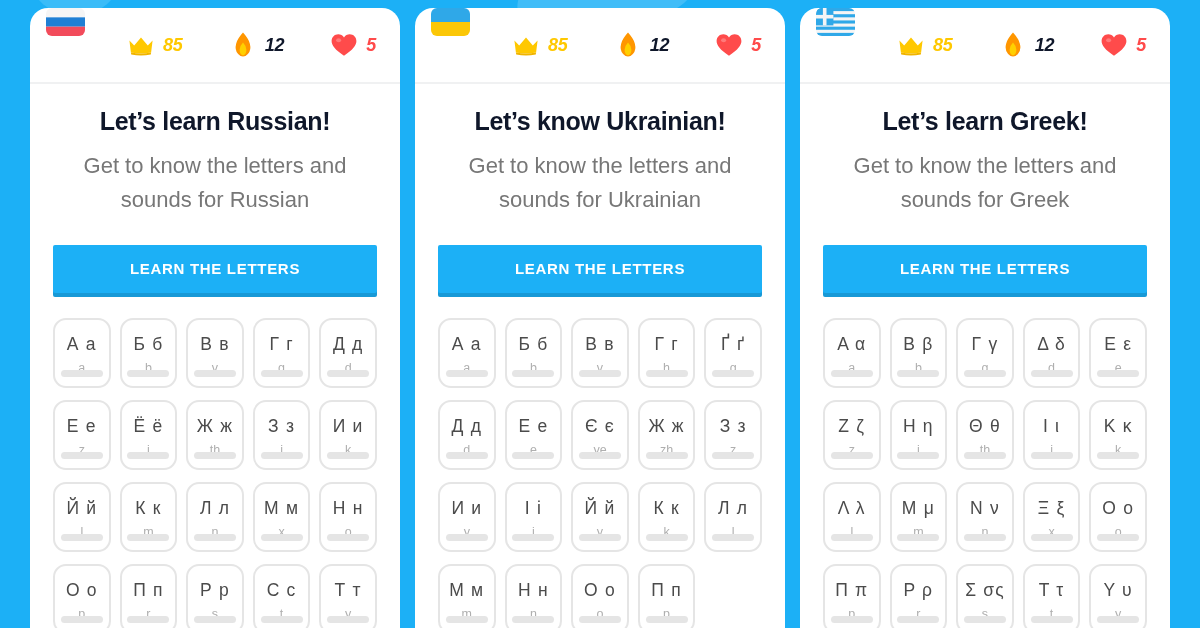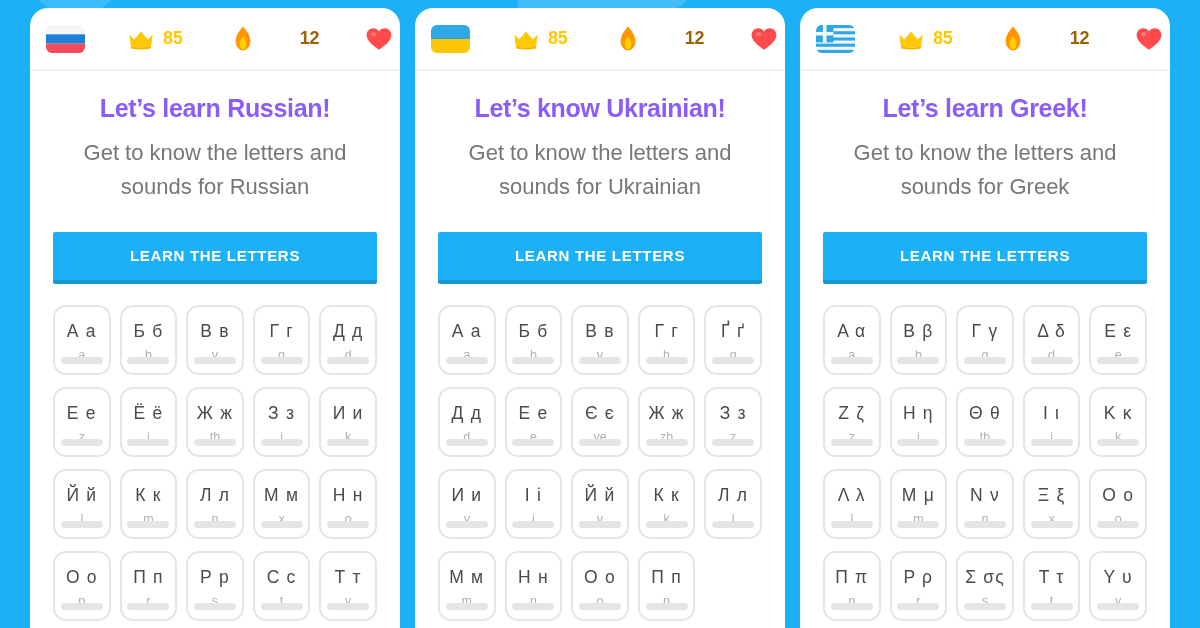--- a/index.html
+++ b/index.html
@@ -53,26 +53,26 @@
     background: #ffffff;
     border-radius: 18px 18px 0 0;
     overflow: hidden;
     position: relative;
     display: flex;
     flex-direction: column;
   }
 
   
   .topbar {
-    height: 63px;
+    height: 76px;
     display: flex;
-    align-items: center;
     padding: 0 16px;
     border-bottom: 2px solid #f0f1f2;
     flex: none;
+    font-style: italic;
   }
 
   .flag {
     width: 39px;
     height: 28px;
     border-radius: 6px;
     overflow: hidden;
     display: block;
     flex: none;
   }
@@ -85,39 +85,39 @@
     flex: none;
   }
   .stat-icon { width: 30px; height: 30px; display: block; }
   .stat-icon svg { display: block; width: 100%; height: 100%; }
   .stat-val {
     font-size: 18px;
     font-weight: bold;
     letter-spacing: -0.2px;
   }
   .stat-crown .stat-val { color: #ffc800; }
-  .stat-streak .stat-val { color: #a16207; margin-left: 35px; }
+  .stat-streak .stat-val { color: #0f172a; }
   .stat-hearts .stat-val { color: #ff4b4b; }
 
   .sp-1 { width: 41px; flex: none; }
   .sp-2 { width: 45px; flex: none; }
   .sp-3 { width: 45px; flex: none; }
 
   
   .body {
     padding: 23px 23px 0 23px;
     flex: 1 1 auto;
     display: flex;
     flex-direction: column;
   }
 
   .title {
     font-size: 25px;
     font-weight: bold;
-    color: #8b5cf6;
+    color: #0f172a;
     text-align: center;
     letter-spacing: -0.3px;
     line-height: 1.15;
   }
 
   .subtitle {
     margin-top: 13px;
     font-size: 22px;
     color: #777777;
     text-align: center;

